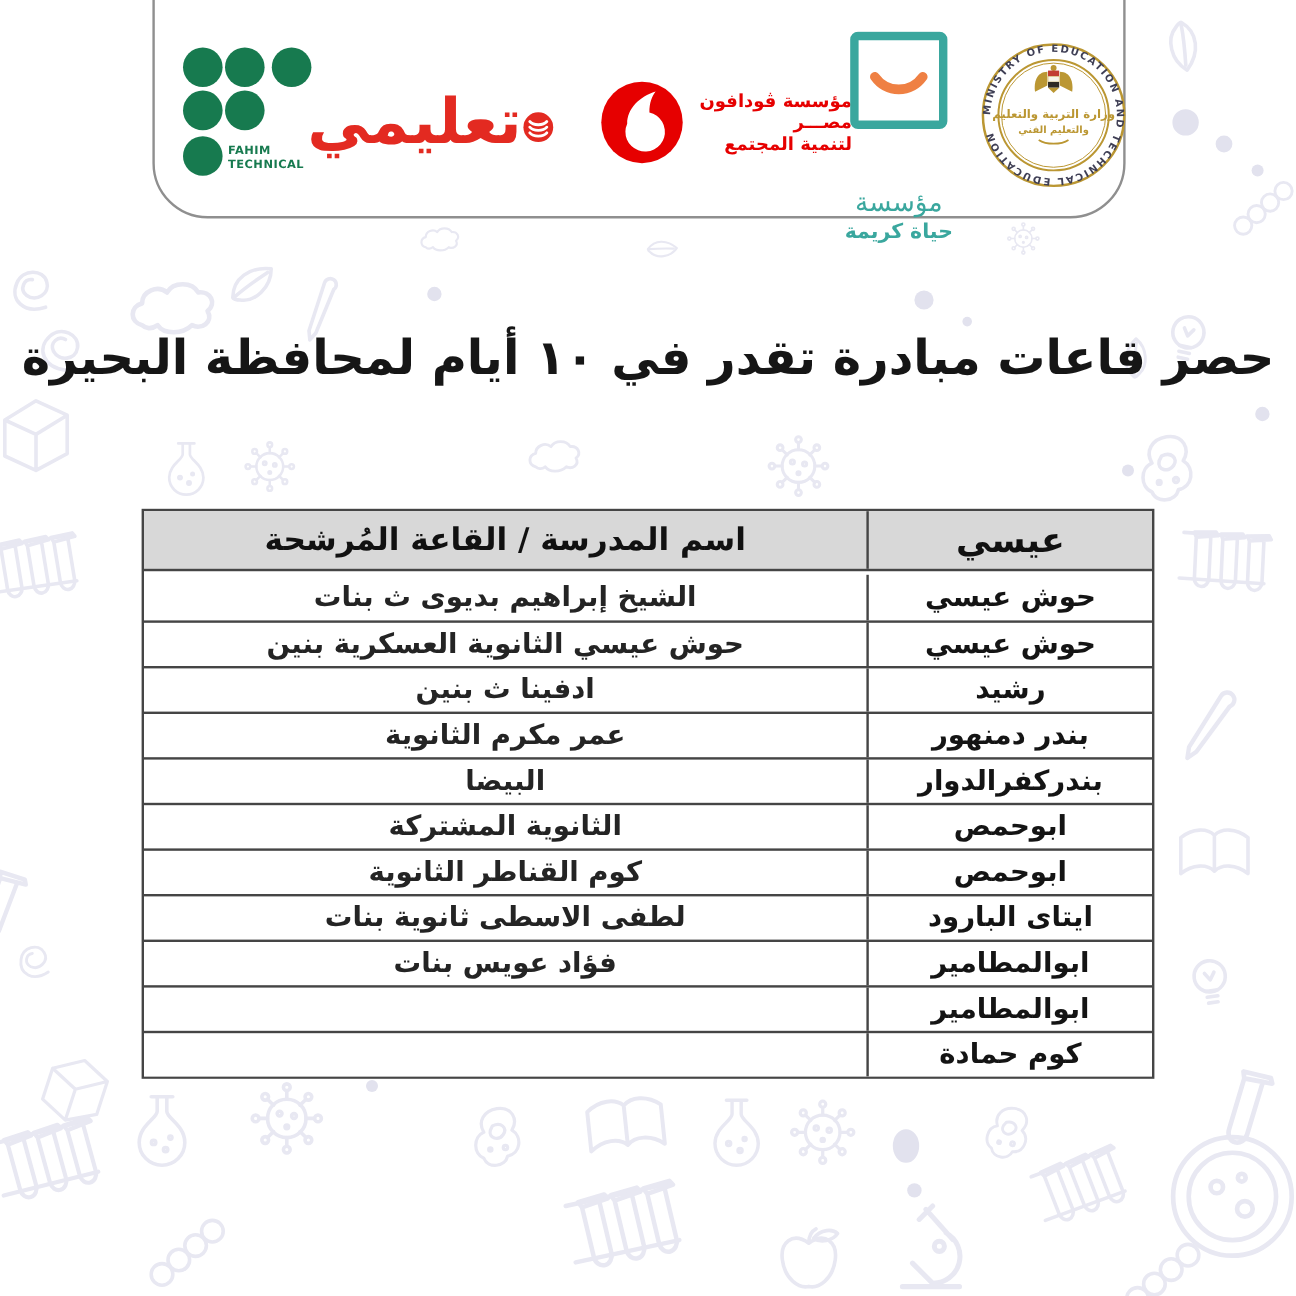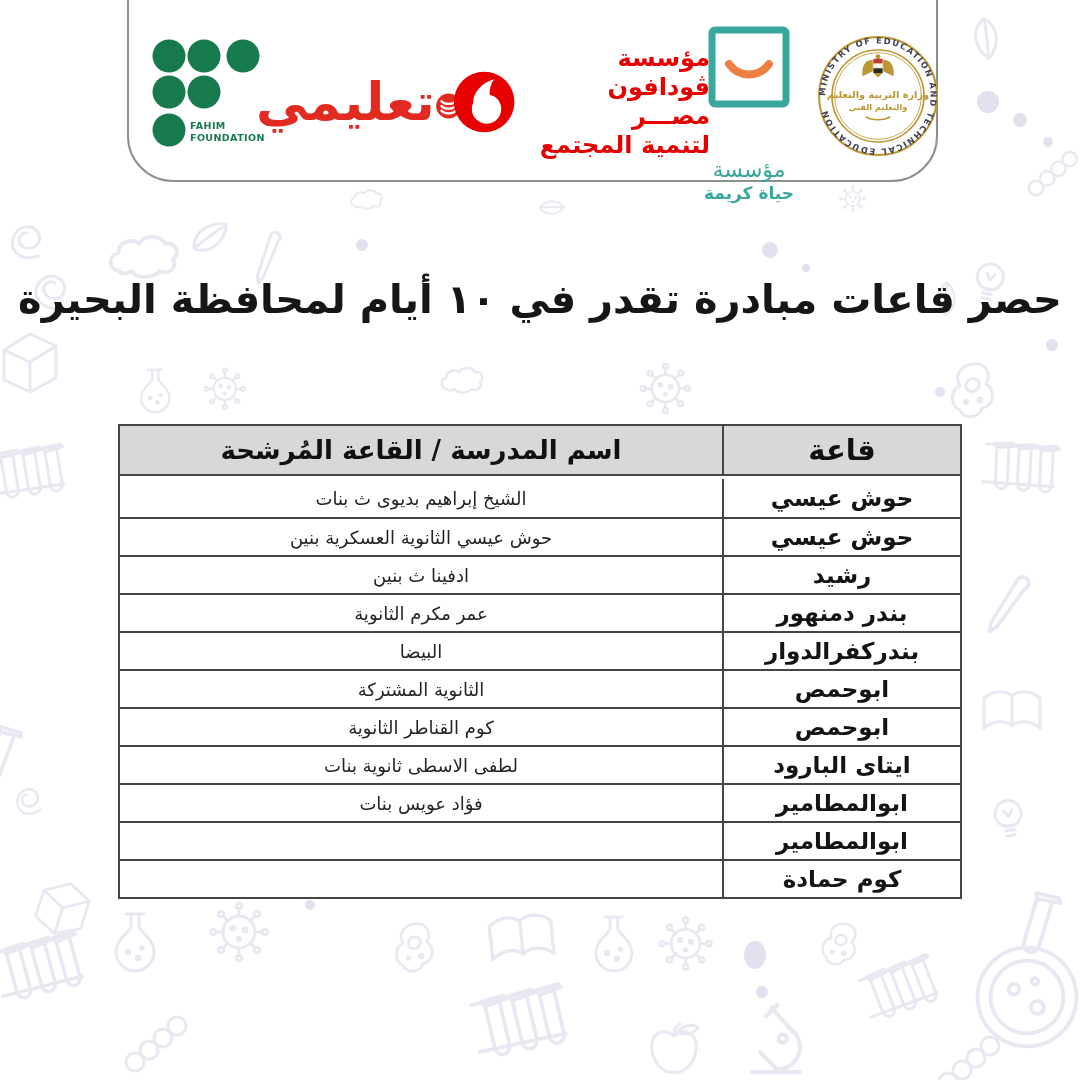--- a/index.html
+++ b/index.html
@@ -26,21 +26,21 @@
   }
   .logo { position: absolute; z-index: 2; }
   .fahim-logo { left: 150px; top: 38px; width: 120px; height: 122px; }
   .fahim-text { position: absolute; left: 40px; top: 82px; color: var(--fahim_green); font-weight: bold; font-size: 9.5px; line-height: 1.25; letter-spacing: .4px; }
   .fahim-text span { display: block; }
 
   .talimy-logo { left: 256px; top: 58px; width: 206px; height: 96px; display: flex; direction: rtl; align-items: center; justify-content: flex-start; }
   .talimy-word { color: var(--talimy_red); font-size: 52px; font-weight: bold; line-height: 1; padding-bottom: 8px; }
 
   .vodafone-logo { left: 452px; top: 52px; width: 258px; height: 100px; display: flex; direction: rtl; align-items: center; gap: 12px; }
-  .vodafone-text { color: var(--vodafone_red); font-weight: bold; font-size: 24px; line-height: 1.2; text-align: right; direction: rtl; }
+  .vodafone-text { color: var(--vodafone_red); font-weight: bold; font-size: 15px; line-height: 1.2; text-align: right; direction: rtl; }
   .vodafone-text span { display: block; }
 
   .hayah-logo { left: 695px; top: 26px; width: 108px; text-align: center; }
   .hayah-line1 { color: var(--hayah_teal); font-weight: normal; font-size: 22px; line-height: 1.1; direction: rtl; margin-top: 44px; }
   .hayah-line2 { color: var(--hayah_teal); font-weight: bold; font-size: 17px; line-height: 1.3; direction: rtl; }
 
   .ministry-logo { left: 816px; top: 34px; width: 124px; height: 124px; }
   .ring-text { fill: var(--ministry_text); font-size: 8.1px; font-weight: bold; letter-spacing: 1.35px; }
   .emblem-ar { fill: var(--ministry_gold); font-weight: bold; text-anchor: middle; direction: rtl; }
 
@@ -60,21 +60,21 @@
   .thead, .tr { display: grid; grid-template-columns: 238px 1fr; }
   .thead { height: 50px; background: var(--table_header_bg); border-bottom: 2px solid var(--table_border); margin-bottom: 3px; }
   .tr { height: 38px; border-top: 2px solid var(--table_border); background: #fff; }
   .tr:first-child { border-top: none; }
   .th, .td { display: flex; align-items: center; justify-content: center; overflow: hidden; white-space: nowrap; }
   .cell-district { border-left: 2px solid var(--table_border); }
   .th { font-weight: bold; color: #111; }
   .th.district { font-size: 29px; }
   .th.school { font-size: 26px; }
   .td.district { font-size: 23px; font-weight: bold; color: var(--district_text); }
-  .td.school { font-size: 18px; font-weight: normal; color: var(--school_text); }
+  .td.school { font-size: 23px; font-weight: bold; color: var(--school_text); }
 </style>
 </head>
 <body>
 
 <svg class="bg" viewBox="0 0 1080 1080" aria-hidden="true">
   <defs>
     <g id="s-spiral">
         <path d="M30 34 C12 40 0 28 6 14 C11 2 28 2 31 13 C34 23 22 30 14 24 C8 19 12 10 19 11"></path>
       </g>
     <g id="s-cloud">
@@ -228,21 +228,21 @@
       <circle cx="19" cy="18" r="16.5"></circle>
         <circle cx="54" cy="18" r="16.5"></circle>
         <circle cx="93" cy="18" r="16.5"></circle>
       <circle cx="19" cy="54" r="16.5"></circle>
         <circle cx="54" cy="54" r="16.5"></circle>
       <circle cx="19" cy="92" r="16.5"></circle>
     </g>
   </svg>
   <div class="fahim-text">
     <span>FAHIM</span>
-    <span>FOUNDATION</span>
+    <span>TECHNICAL</span>
   </div>
 </div>
 
 <div class="logo talimy-logo">
   <svg width="46" height="46" viewBox="0 0 46 46">
     <circle cx="23" cy="23" r="21" style="fill:var(--talimy_red)"></circle>
     <g style="stroke:#fff;fill:none;stroke-width:4;stroke-linecap:round">
       <path d="M11 15 C16 21 30 21 35 15"></path>
       <path d="M11 23 C16 29 30 29 35 23"></path>
       <path d="M11 31 C16 37 30 37 35 31"></path>
@@ -291,21 +291,21 @@
     <text class="emblem-ar" x="60" y="62" font-size="9.5">وزارة التربية والتعليم</text>
     <text class="emblem-ar" x="60" y="74" font-size="8">والتعليم الفني</text>
     <path d="M48 80 C54 84 66 84 72 80" fill="none" style="stroke:var(--ministry_gold);stroke-width:1.4"></path>
   </svg>
 </div>
 
 <h1 class="title">حصر قاعات مبادرة تقدر في ١٠ أيام لمحافظة البحيرة</h1>
 
 <div class="halls-table">
   <div class="thead">
-    <div class="th district cell-district">قاعة</div>
+    <div class="th district cell-district">عيسي</div>
     <div class="th school">اسم المدرسة / القاعة المُرشحة</div>
   </div>
   <div id="rows">
     <div class="tr">
       <div class="td district cell-district">حوش عيسي</div>
       <div class="td school">الشيخ إبراهيم بديوى ث بنات</div>
     </div>
 
     <div class="tr">
       <div class="td district cell-district">حوش عيسي</div>

